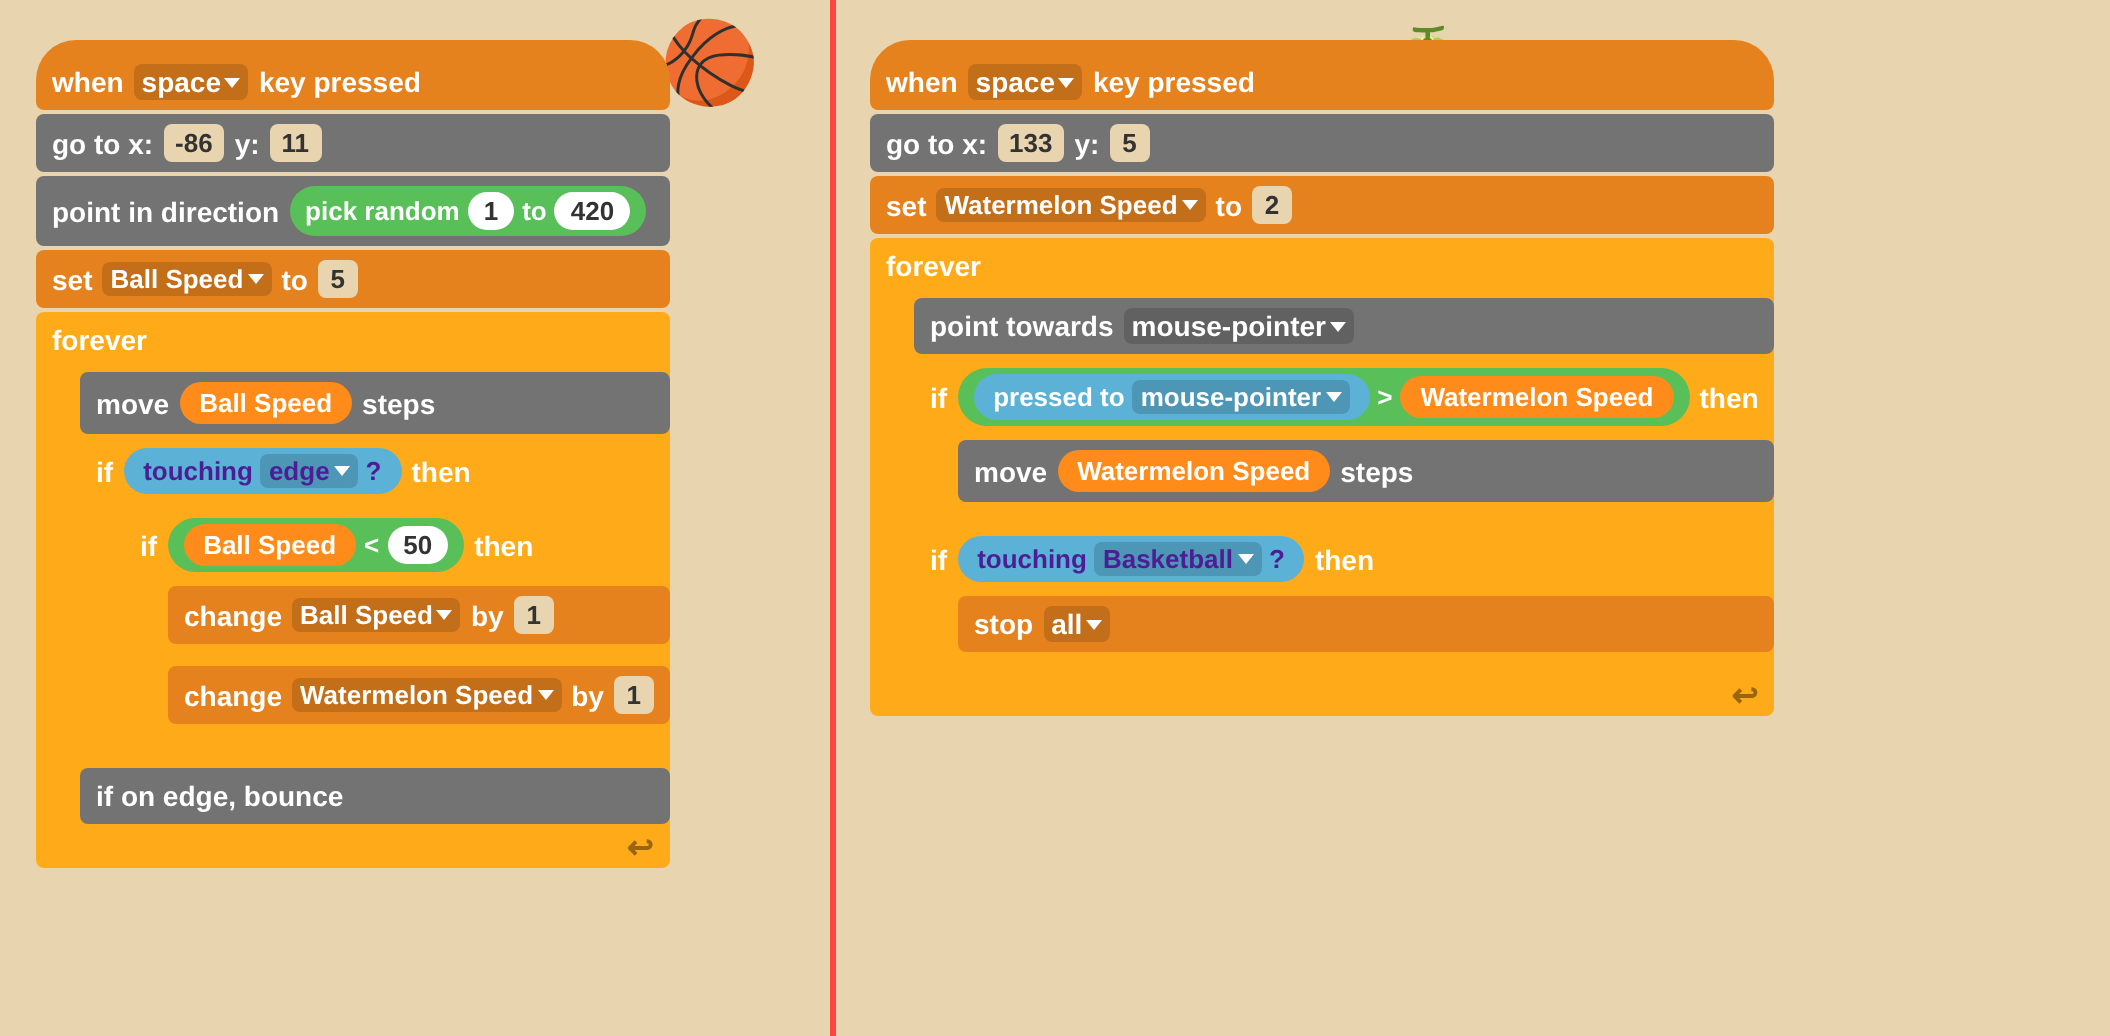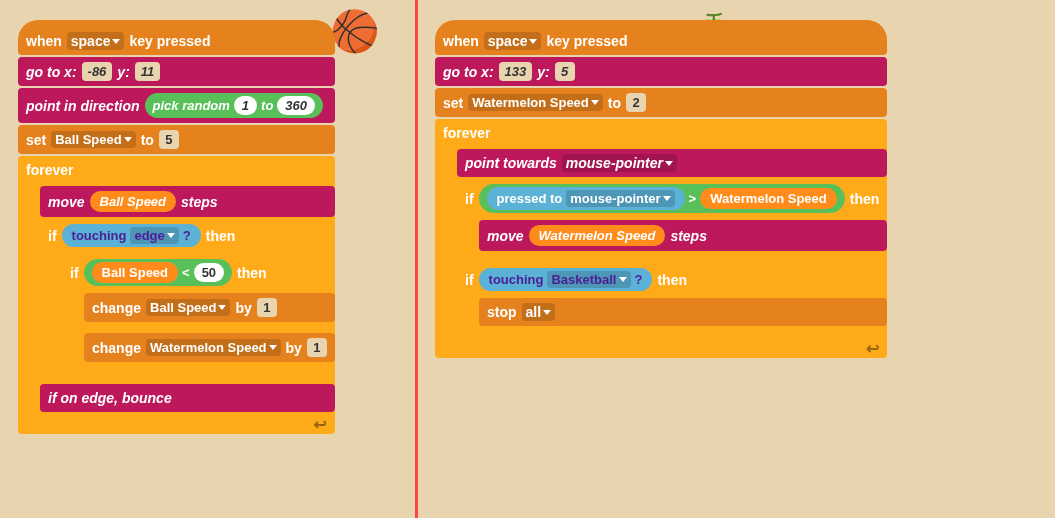--- a/index.html
+++ b/index.html
@@ -87,21 +87,21 @@
       align-items: center;
       border-radius: 4px;
       padding: 5px 8px;
       gap: 5px;
       white-space: nowrap;
       cursor: pointer;
       min-height: 28px;
     }
 
     .sb-orange { background: #e6821e; color: white; }
-    .sb-blue { background: #be185d; color: white; font-style: italic; }
+    .sb-blue { background: #737373; color: white; }
     .sb-yellow { background: #ffab19; color: white; }
 
     .sb-hat {
       border-radius: 20px 20px 4px 4px;
       padding-top: 12px;
     }
 
     
     .script {
       position: absolute;
@@ -222,21 +222,21 @@
       <span>y:</span>
       <span class="input-field-dark">11</span>
     </div>
 
     <div class="scratch-block sb-blue">
       <span>point in direction</span>
       <span class="pick-random">
         <span>pick random</span>
         <span class="small-input">1</span>
         <span>to</span>
-        <span class="small-input">360</span>
+        <span class="small-input">420</span>
       </span>
     </div>
 
     <div class="scratch-block sb-orange">
       <span>set</span>
       <span class="dropdown reporter reporter-orange">
         <span>Ball Speed</span>
         <span class="arrow-down"></span>
       </span>
       <span>to</span>

